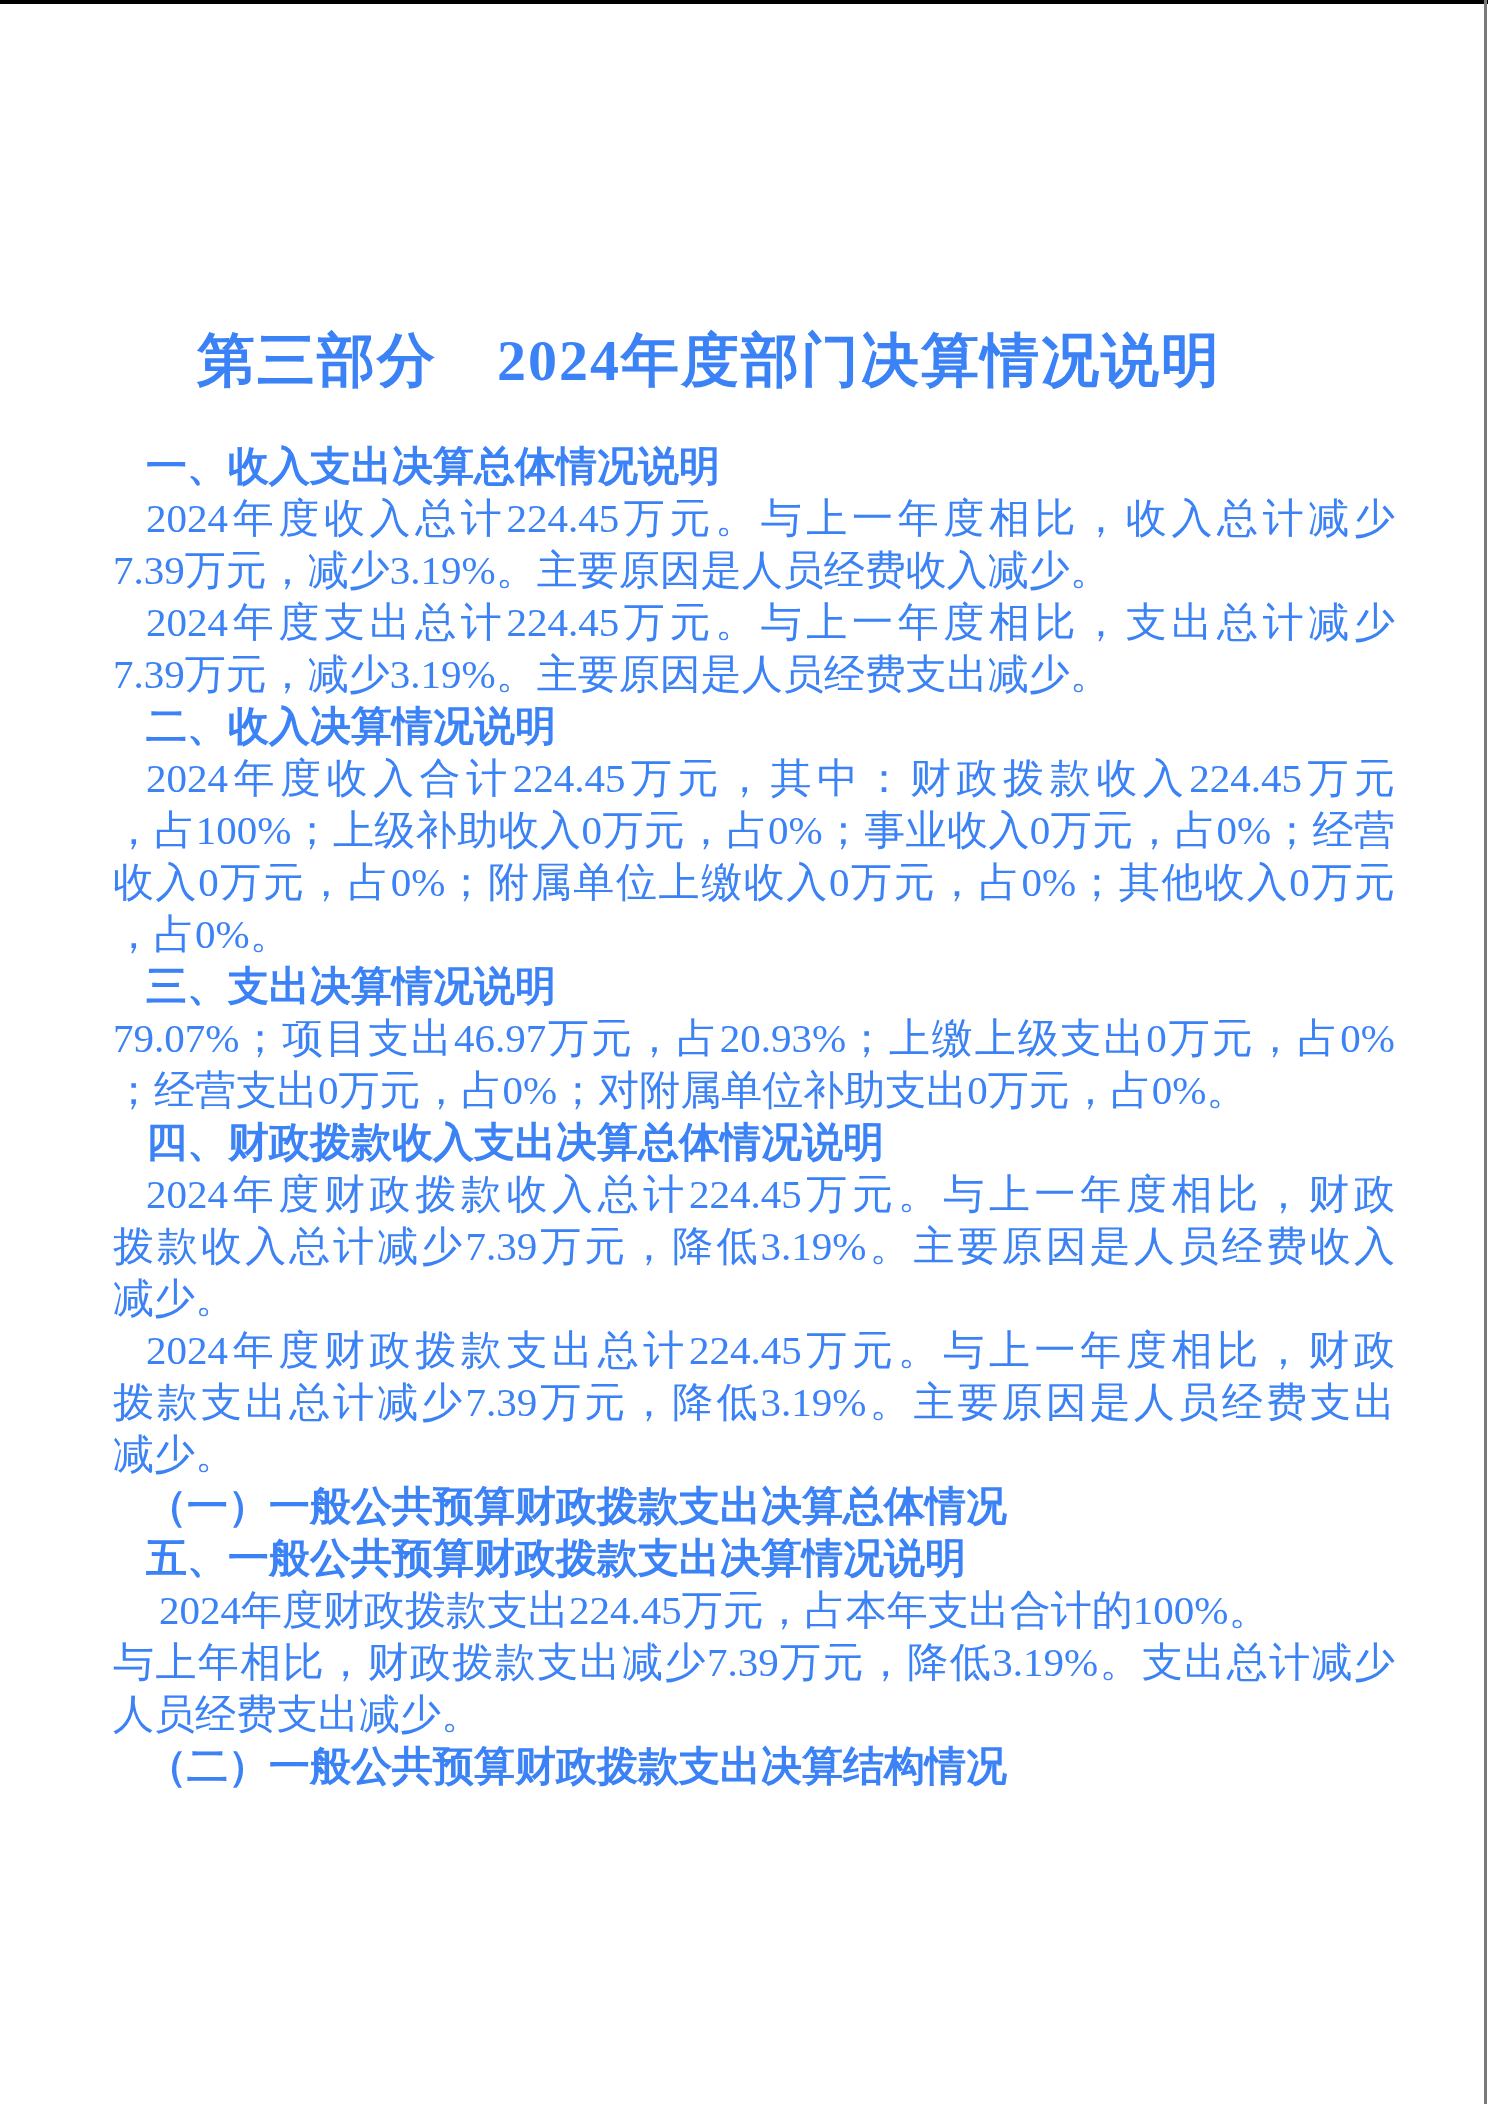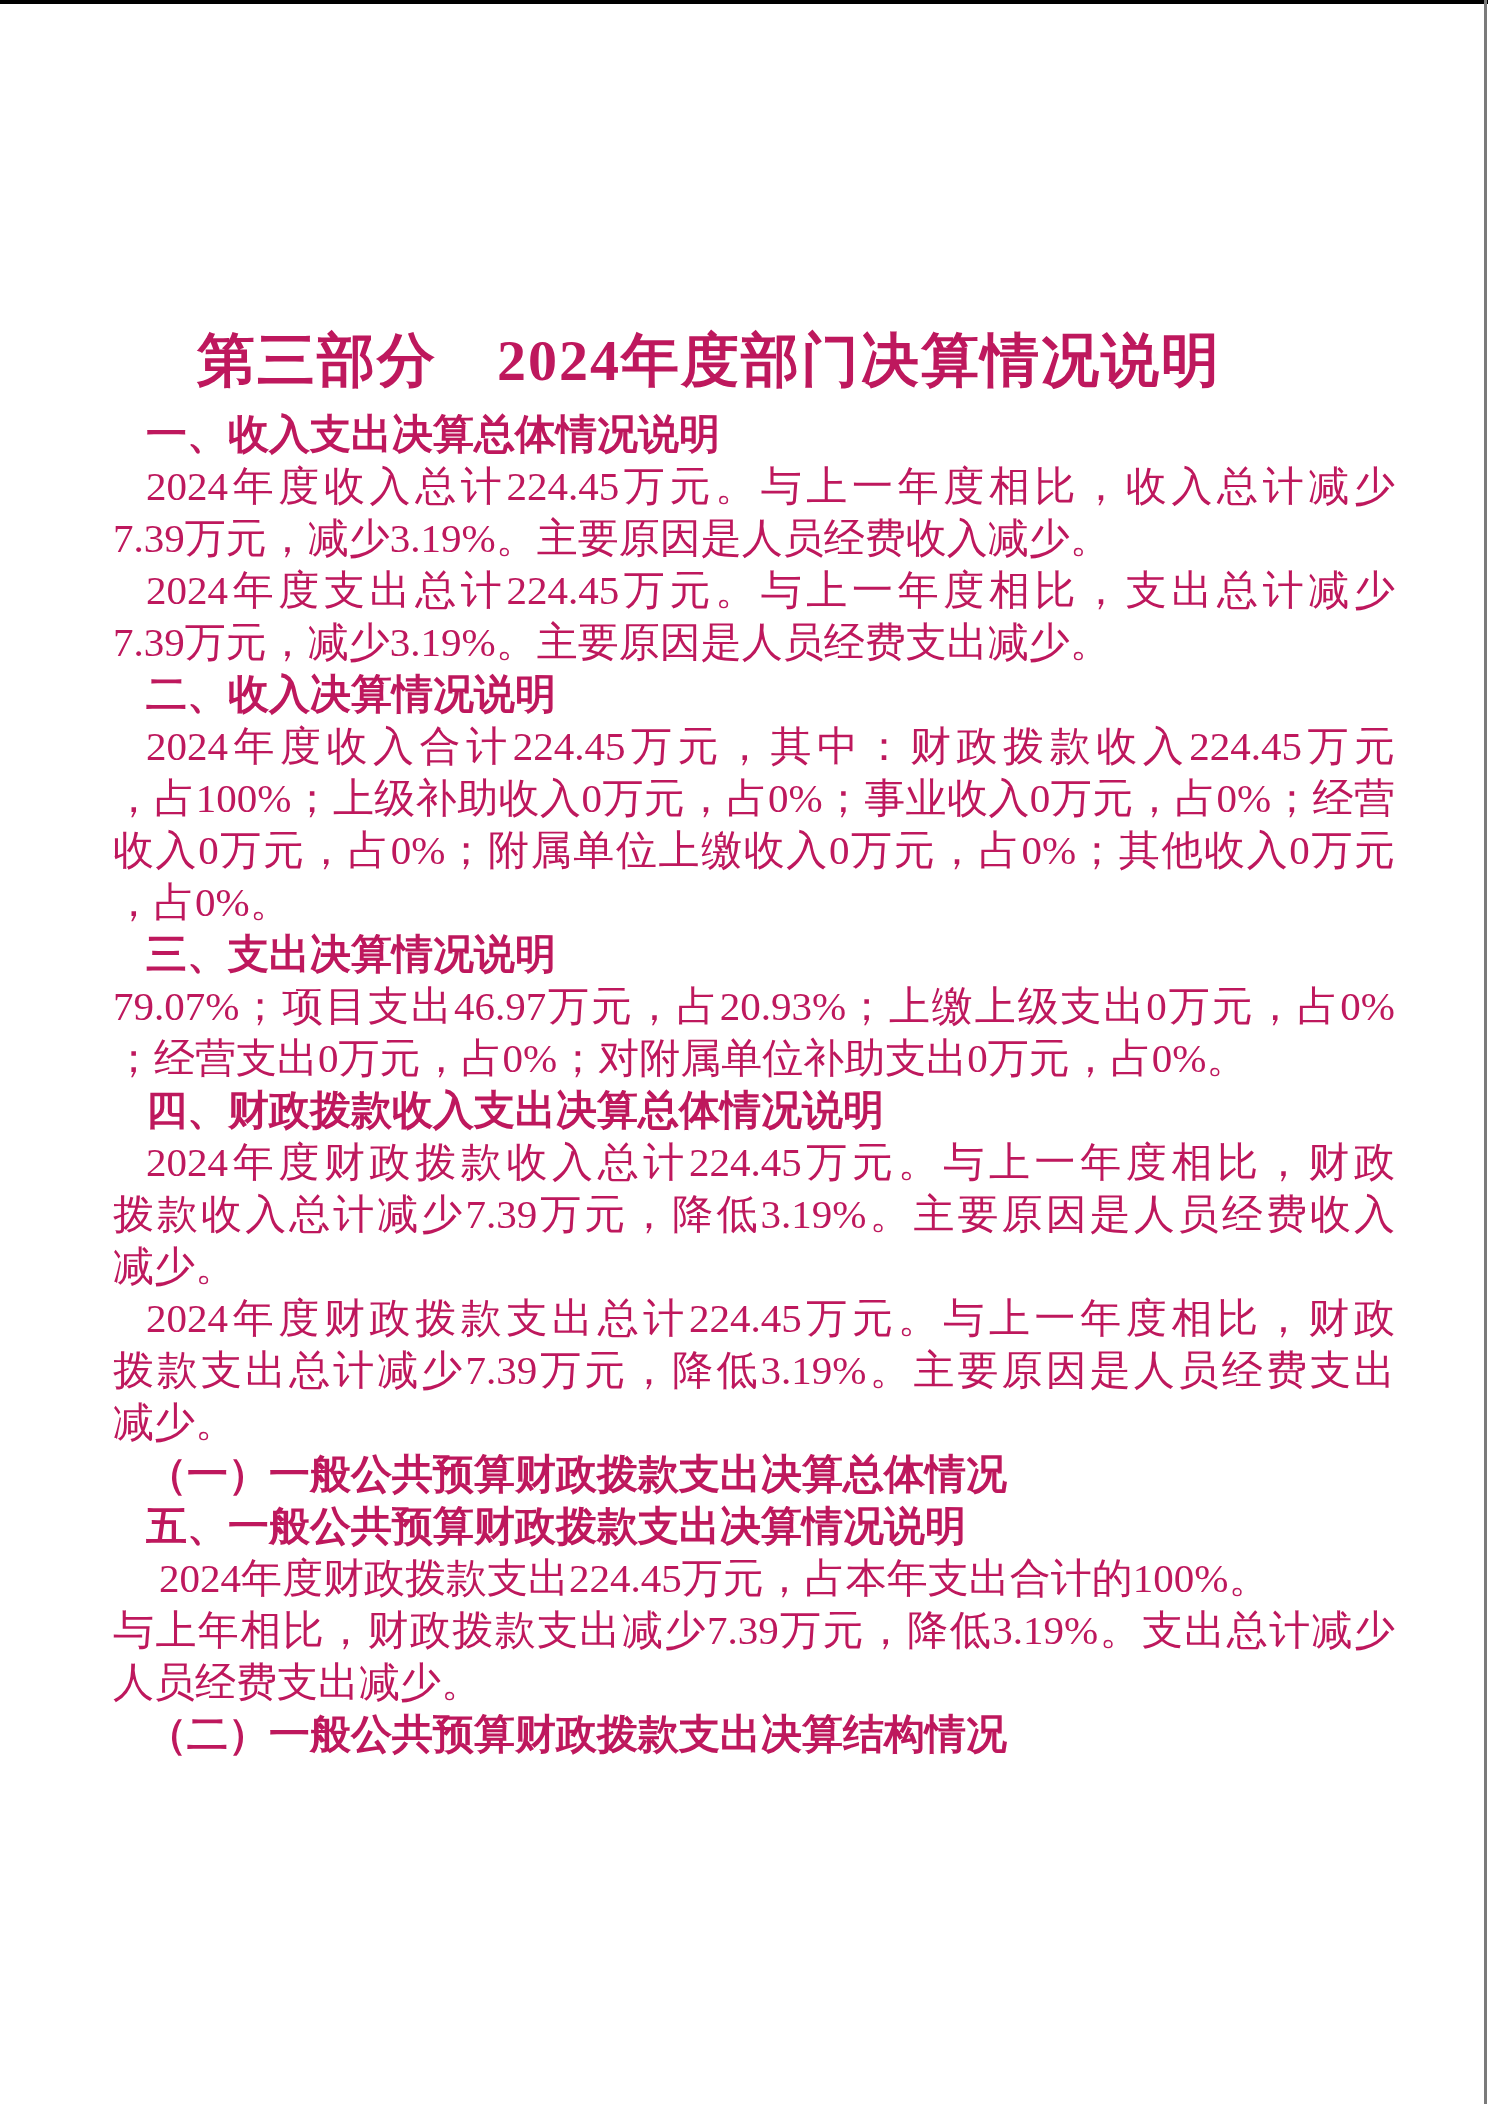--- a/index.html
+++ b/index.html
@@ -7,21 +7,21 @@
     padding: 0;
     background: #ffffff;
   }
   .page {
     position: relative;
     width: 1488px;
     height: 2104px;
     background: #ffffff;
     overflow: hidden;
     font-family: "Liberation Serif", serif;
-    color: #be185d;
+    color: #3b82f6;
   }
   .top-border {
     position: absolute;
     top: 0;
     left: 0;
     width: 1488px;
     height: 4px;
     background: #000000;
   }
   .right-edge {
@@ -47,21 +47,21 @@
     letter-spacing: 2px;
     padding-right: 90px;
     white-space: nowrap;
   }
   .line {
     font-size: 41px;
     line-height: 52px;
     text-align: left;
   }
   .line.first {
-    margin-top: 8px;
+    margin-top: 40px;
   }
   .body-text {
     font-family: "Liberation Serif", serif;
     font-weight: normal;
   }
   .heading {
     font-family: "Liberation Sans", sans-serif;
     font-weight: bold;
   }
   .indent {

